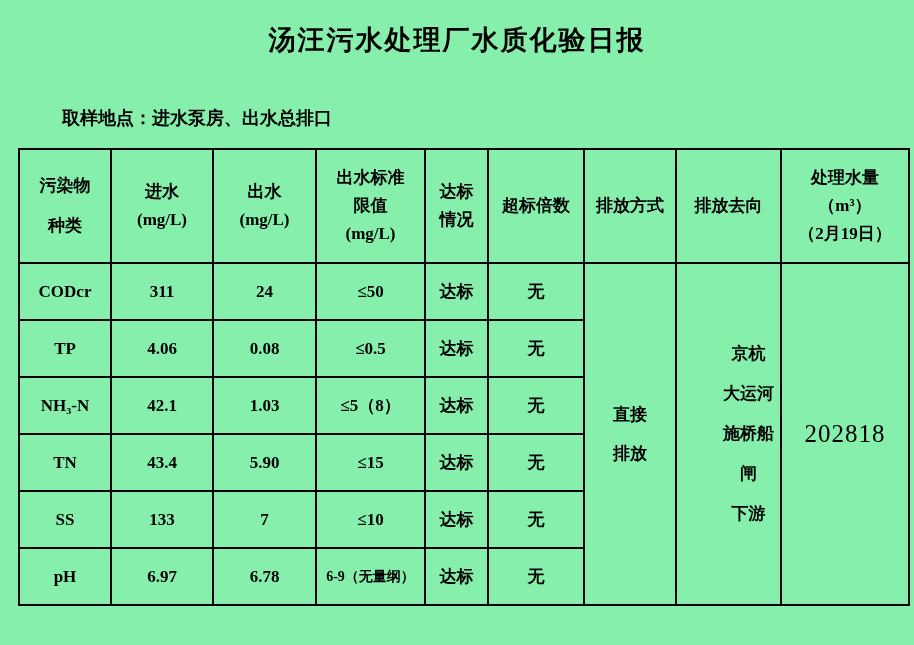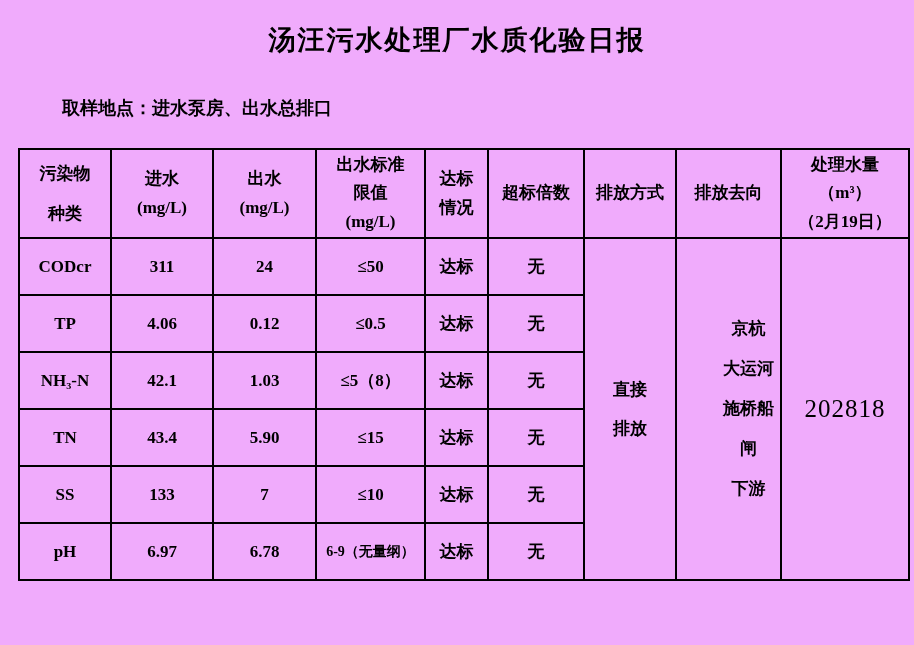--- a/index.html
+++ b/index.html
@@ -1,49 +1,49 @@
 <!DOCTYPE html>
 <html><head>
 <meta charset="utf-8">
 <style>
   html,body { margin:0; padding:0; background:#fff; }
   .page {
     position:relative;
     width:914px; height:645px;
-    background:#f0abfc;
+    background:#86efac;
     color:#000;
     font-family:"Liberation Serif","DejaVu Serif",serif;
     font-weight:700;
     overflow:hidden;
   }
   .title {
     position:absolute; top:22px; left:0; width:100%;
     text-align:center;
     font-size:27px;
     letter-spacing:2px;
   }
-  .meta { position:absolute; top:96px; font-size:18px; white-space:nowrap; }
+  .meta { position:absolute; top:106px; font-size:18px; white-space:nowrap; }
   .meta-sampling { left:62px; }
   .meta-date { left:704px; }
   table.report {
     position:absolute; left:18px; top:148px;
     width:890px;
     border-collapse:collapse;
     table-layout:fixed;
   }
   .report th, .report td {
     border:2px solid #000;
     text-align:center;
     vertical-align:middle;
     font-size:17px;
     padding:0;
     white-space:pre-line;
     overflow:hidden;
   }
-  .report thead tr { height:89px; }
+  .report thead tr { height:114px; }
   .report tbody tr { height:57px;margin-left:34px; }
   .report th { line-height:1.65; }
   th.loose { line-height:2.35; }
   td.mode-cell { line-height:2.3; }
   td.dest-cell { line-height:2.35;padding-left:40px; }
   td.volume-cell { font-size:25px; font-weight:400; letter-spacing:1px; }
   td.tight { font-size:14px; }
   .footnote { position:absolute; left:44px; top:600px; font-size:17px; }
 </style>
 </head>
@@ -100,21 +100,21 @@
 排放</td>
         <td class="dest-cell" rowspan="6">京杭
 大运河
 施桥船闸
 下游</td>
         <td class="volume-cell" rowspan="6">202818</td>
       </tr>
       <tr>
         <td>TP</td>
         <td>4.06</td>
-        <td>0.12</td>
+        <td>0.08</td>
         <td>≤0.5</td>
         <td>达标</td>
         <td>无</td>
       </tr>
       <tr>
         <td>NH₃-N</td>
         <td>42.1</td>
         <td>1.03</td>
         <td>≤5（8）</td>
         <td>达标</td>

